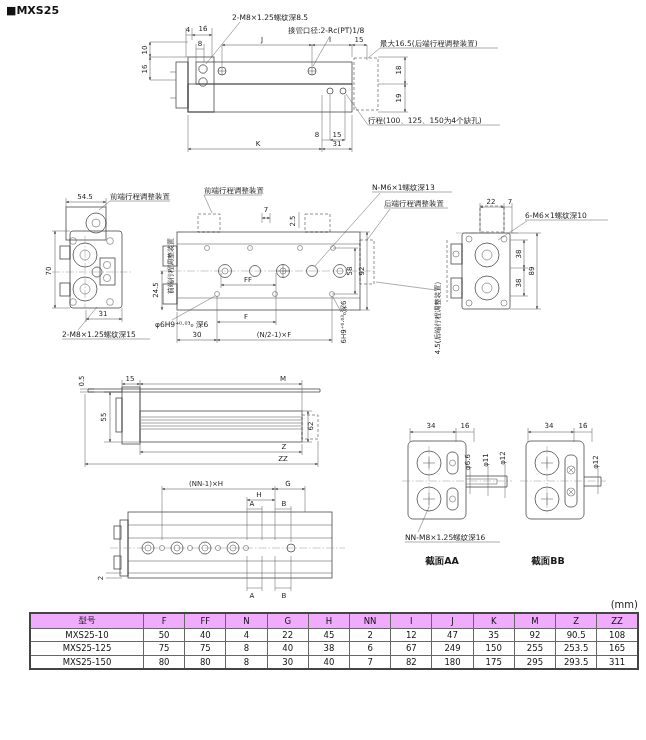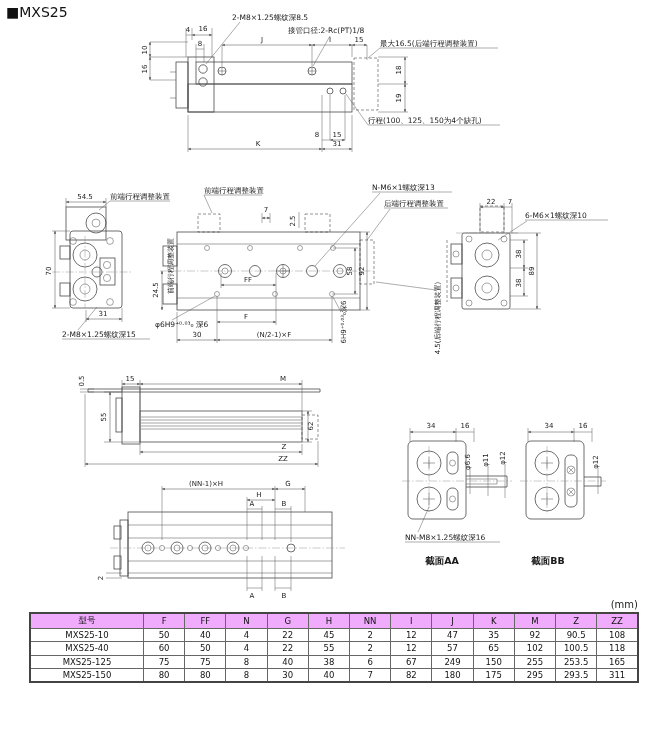--- a/index.html
+++ b/index.html
@@ -1,17 +1,17 @@
 <!DOCTYPE html>
 <html><head>
 <meta charset="utf-8">
 <style>
   html,body{margin:0;padding:0;background:#fff;}
   .page{position:relative;width:646px;height:740px;background:#fff;font-family:"DejaVu Sans",sans-serif;overflow:hidden;}
-  .title{position:absolute;left:6px;top:4px;font-size:14px;font-weight:400;color:#111;}
+  .title{position:absolute;left:6px;top:4px;font-size:11px;font-weight:700;color:#111;}
   .unit{position:absolute;right:8px;top:599px;font-size:10px;color:#222;}
   svg{position:absolute;left:0;top:0;}
   .s{stroke:#4a4a4a;fill:none;stroke-width:.8;}
   .s2{stroke:#4a4a4a;fill:none;stroke-width:.5;}
   .sd{stroke:#4a4a4a;fill:none;stroke-width:.6;stroke-dasharray:3 2;}
   .cl{stroke:#8a8a8a;fill:none;stroke-width:.45;stroke-dasharray:8 2 1.5 2;}
   .d{stroke:#5a5a5a;fill:none;stroke-width:.5;}
   .dm{stroke:#5a5a5a;fill:none;stroke-width:.55;marker-start:url(#ar);marker-end:url(#ar);}
   text{fill:#1a1a1a;}
   .t{font-size:7px;text-anchor:middle;}
@@ -477,35 +477,20 @@
             <td>45</td>
             <td>2</td>
             <td>12</td>
             <td>47</td>
             <td>35</td>
             <td>92</td>
             <td>90.5</td>
             <td>108</td>
           </tr>
           <tr>
-            <td>MXS25-40</td>
-            <td>60</td>
-            <td>50</td>
-            <td>4</td>
-            <td>22</td>
-            <td>55</td>
-            <td>2</td>
-            <td>12</td>
-            <td>57</td>
-            <td>65</td>
-            <td>102</td>
-            <td>100.5</td>
-            <td>118</td>
-          </tr>
-          <tr>
             <td>MXS25-125</td>
             <td>75</td>
             <td>75</td>
             <td>8</td>
             <td>40</td>
             <td>38</td>
             <td>6</td>
             <td>67</td>
             <td>249</td>
             <td>150</td>

